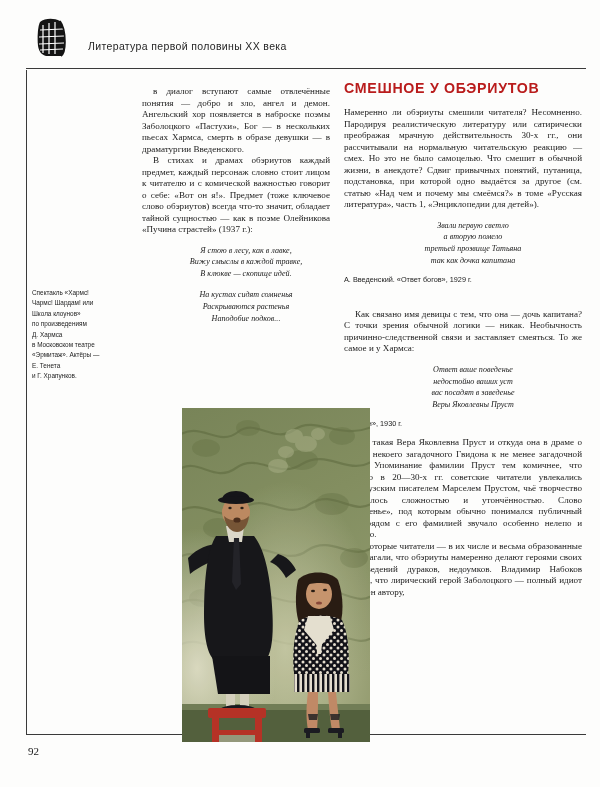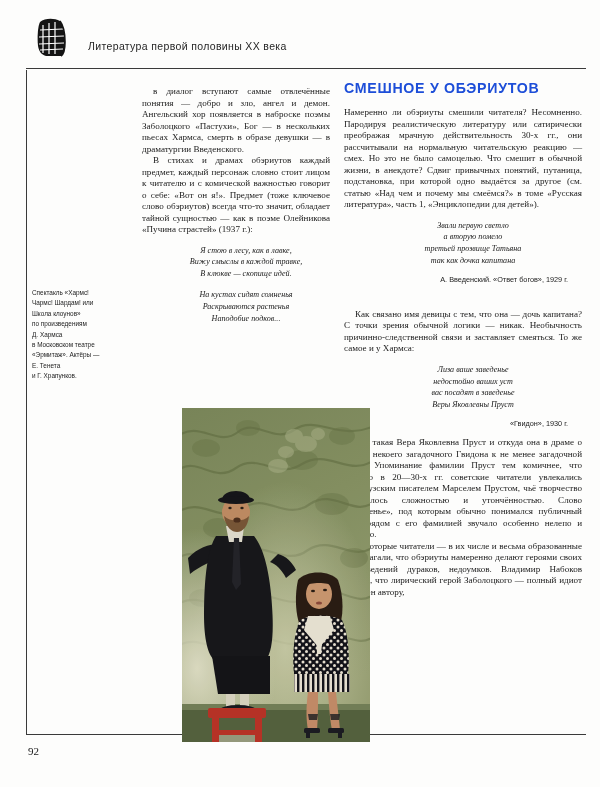--- a/index.html
+++ b/index.html
@@ -117,30 +117,30 @@
     font-size: 8.1px;
     line-height: 1.46;
     margin: 9px 0 0 20px;
     text-align: center;
   }
   .verse div { white-space: nowrap; }
 
   .attribution {
     font-family: "Liberation Sans", sans-serif;
     font-size: 7.3px;
-    text-align: right;
+    text-align: left;
     margin: 8px 14px 0 0;
     color: #1c1c1c;
   }
 
   #section-heading {
     font-family: "Liberation Sans", sans-serif;
     font-size: 14.2px;
     letter-spacing: 0.7px;
-    color: #1d4ed8;
+    color: #b91c1c;
     margin: 0 0 11px 0;
     white-space: nowrap;
   }
 
   
   #photo-figure {
     position: absolute;
     left: 142px;
     top: 392px;
     width: 188px;
@@ -231,21 +231,21 @@
       <div>а вторую помело</div>
       <div>третьей прозвище Татьяна</div>
       <div>так как дочка капитана</div>
     </div>
 
     <div class="attribution">А. Введенский. «Ответ богов», 1929 г.</div>
 
     <p class="body-par" style="margin-top:25px">Как связано имя девицы с тем, что она — дочь капитана? С точки зрения обычной логики — никак. Необычность причинно-следственной связи и заставляет смеяться. То же самое и у Хармса:</p>
 
     <div class="verse">
-      <div>Лиза ваше заведенье</div>
+      <div>Ответ ваше поведенье</div>
       <div>недостойно ваших уст</div>
       <div>вас посадят в заведенье</div>
       <div>Веры Яковлевны Пруст</div>
     </div>
 
     <div class="attribution">«Гвидон», 1930 г.</div>
 
     <p class="body-par" style="margin-top:9px">Кто такая Вера Яковлевна Пруст и откуда она в драме о любви некоего загадочного Гвидона к не менее загадочной Лизе? Упоминание фамилии Пруст тем комичнее, что именно в 20—30-х гг. советские читатели увлекались французским писателем Марселем Прустом, чьё творчество отличалось сложностью и утончённостью. Слово «заведенье», под которым обычно понимался публичный дом, рядом с его фамилией звучало особенно нелепо и смешно.</p>
     <p class="body-par">Некоторые читатели — в их числе и весьма образованные — полагали, что обэриуты намеренно делают героями своих произведений дураков, недоумков. Владимир Набоков считал, что лирический герой Заболоцкого — полный идиот и нужен автору,</p>
   </div>

